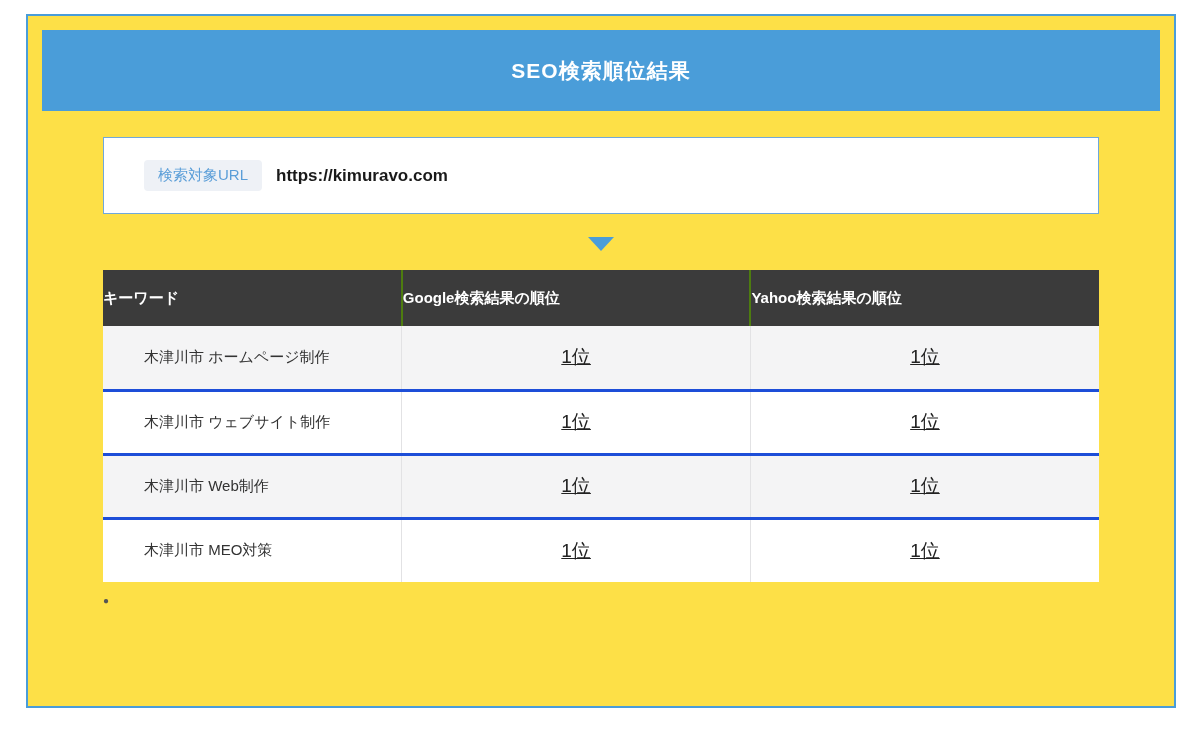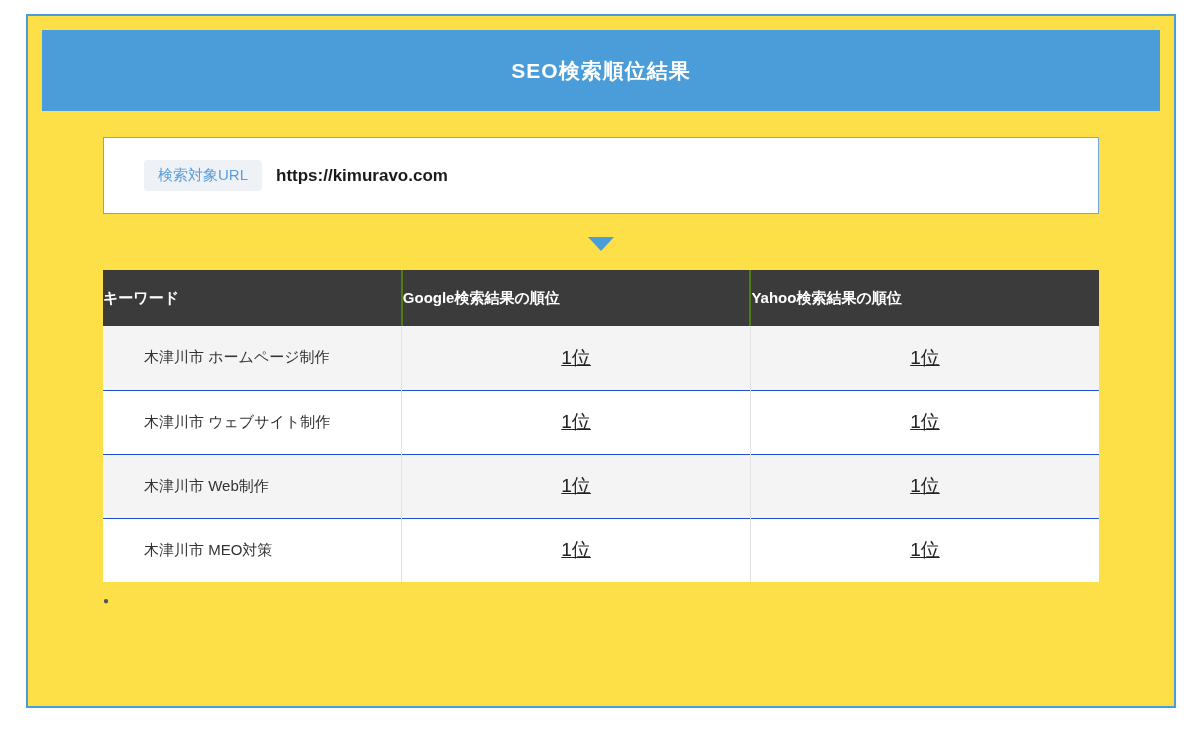--- a/index.html
+++ b/index.html
@@ -88,21 +88,21 @@
     vertical-align: middle;
   }
   .rank-table thead th + th {
     border-left: 2px solid #4d7c0f;
   }
   .rank-table tbody tr {
     height: 64px;
   }
   .rank-table tbody tr:nth-child(odd) { background: #f4f4f5; }
   .rank-table tbody tr:nth-child(even) { background: #ffffff; }
-  .rank-table tbody tr + tr td { border-top: 1px solid #1d4ed8; }
+  .rank-table tbody tr + tr td { border-top: 3px solid #1d4ed8; }
   .rank-table tbody td {
     font-size: 15px;
     color: #333333;
     vertical-align: middle;
   }
   .rank-table tbody td + td { border-left: 1px solid #e2e2e4; }
   .keyword-cell { padding-left: 41px; text-align: left; }
   .rank-cell { text-align: center; }
   .rank-cell a {
     color: #222222;

